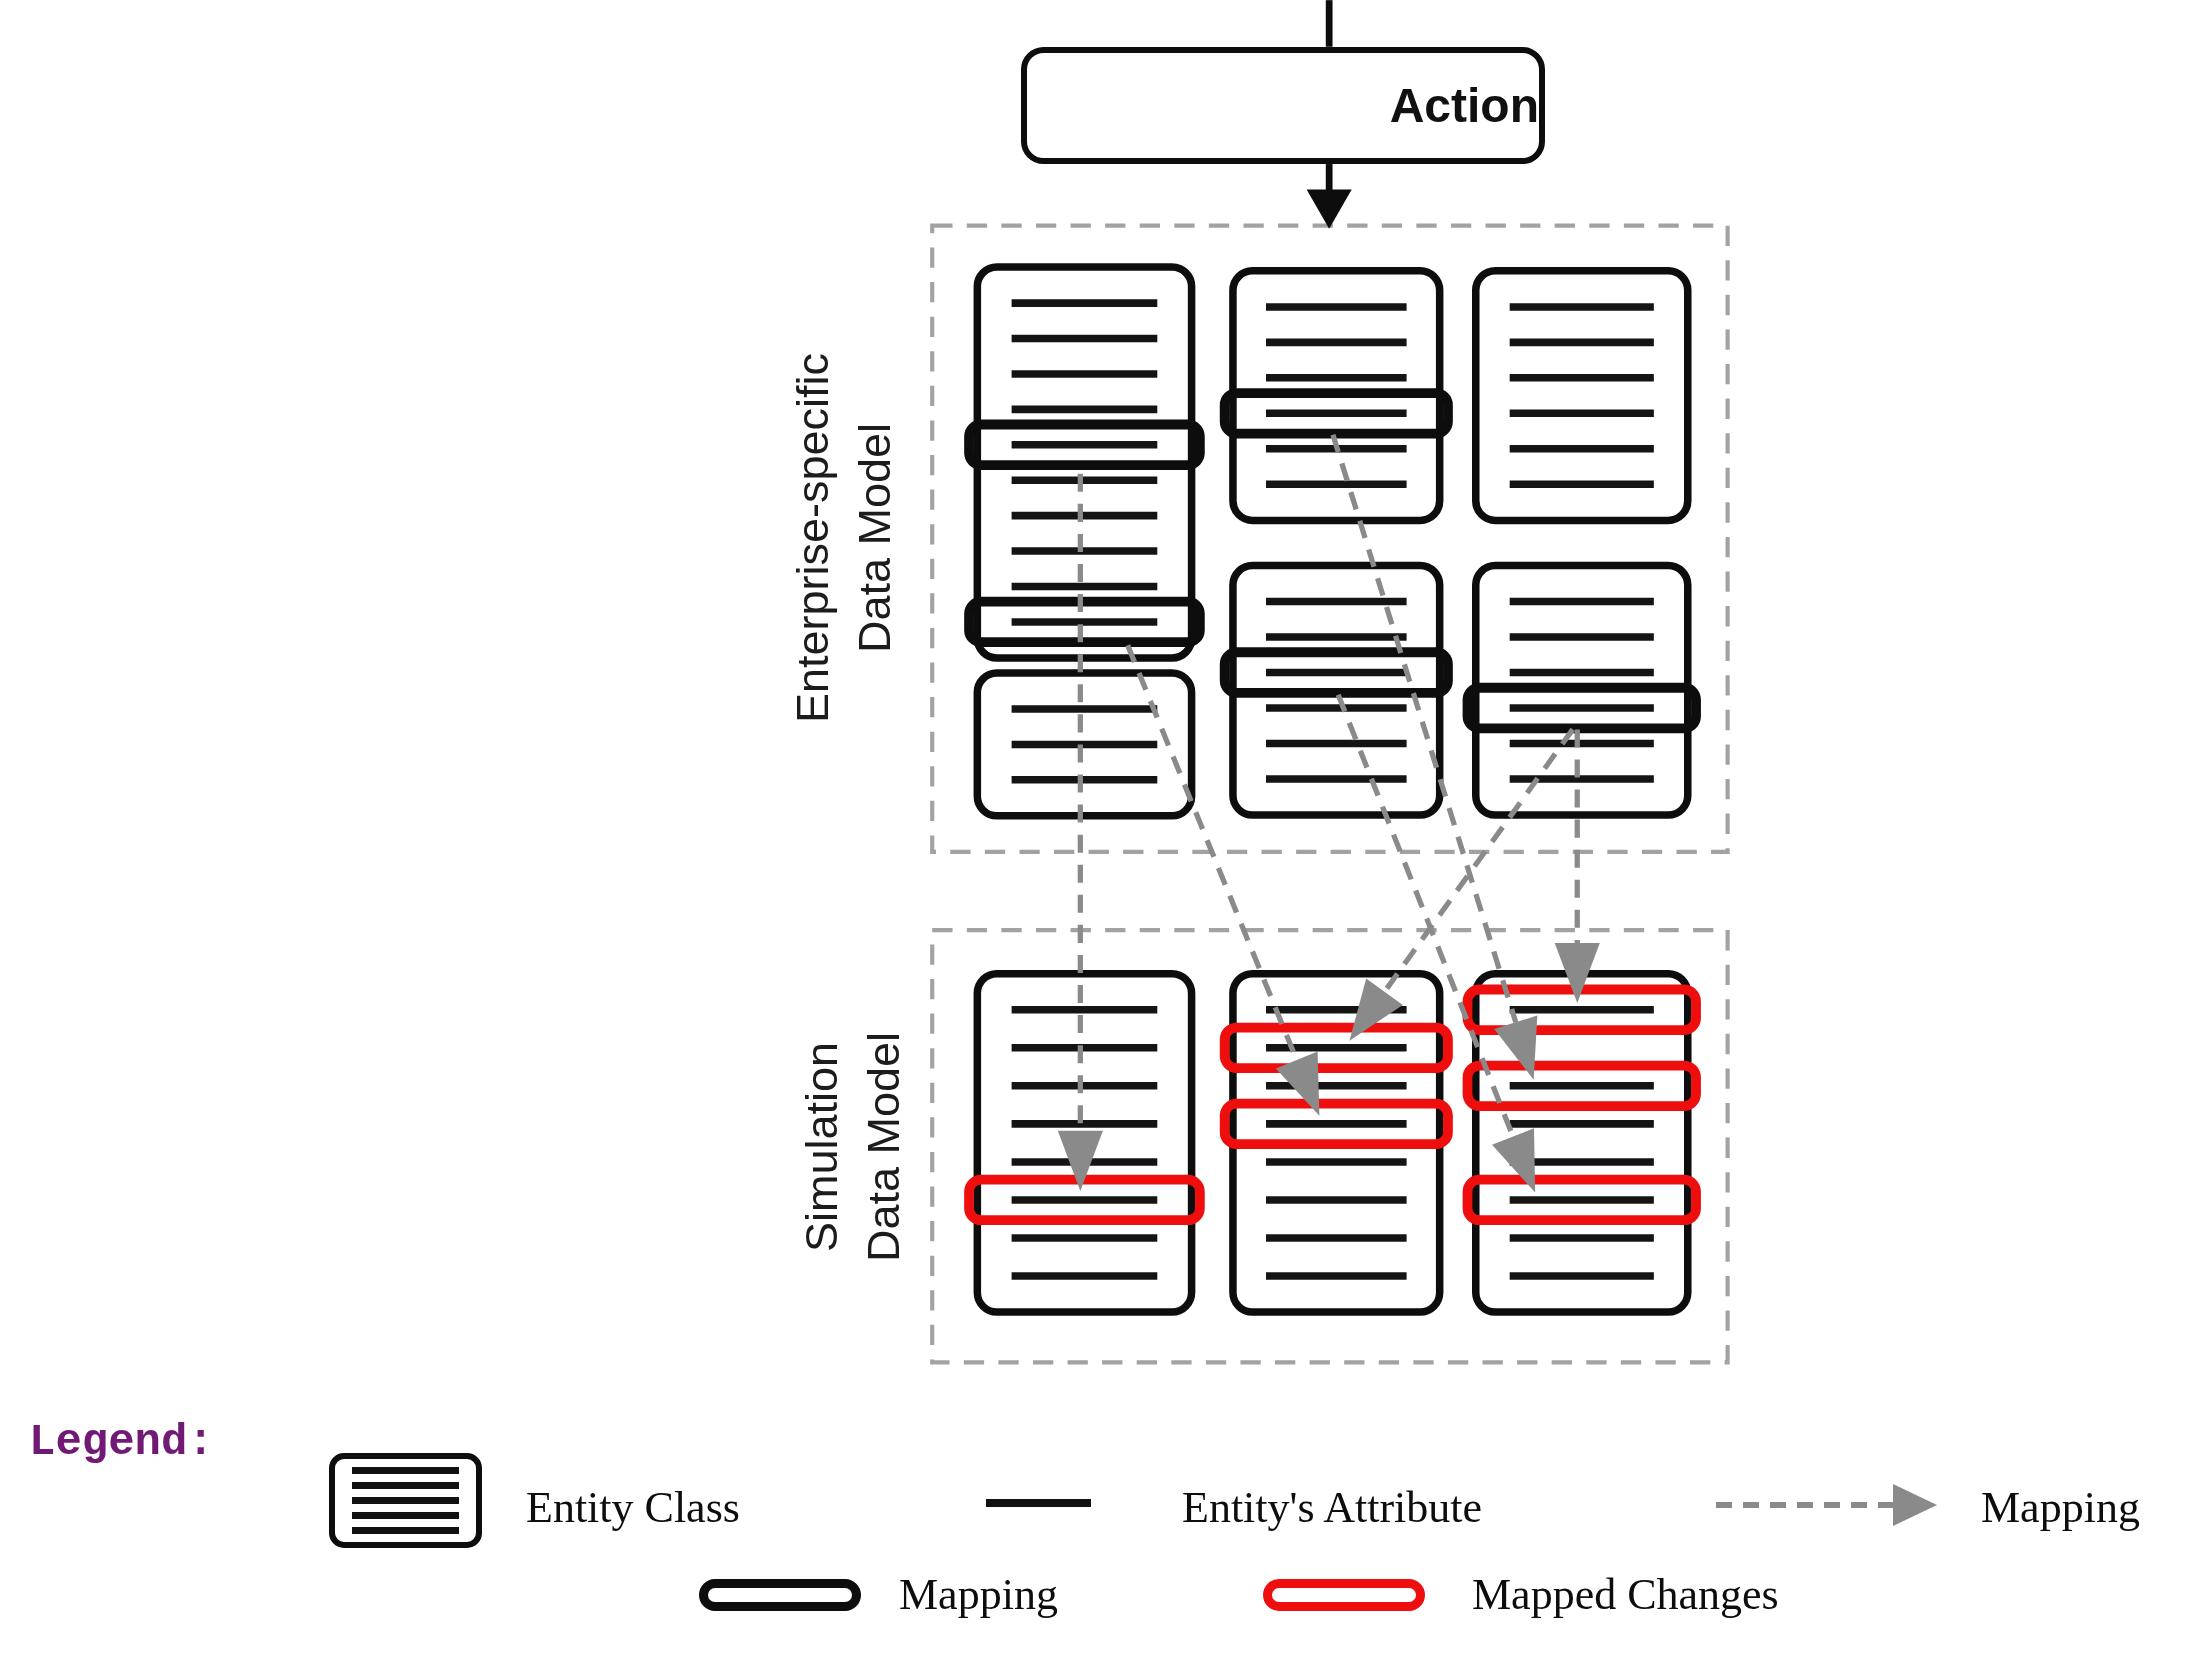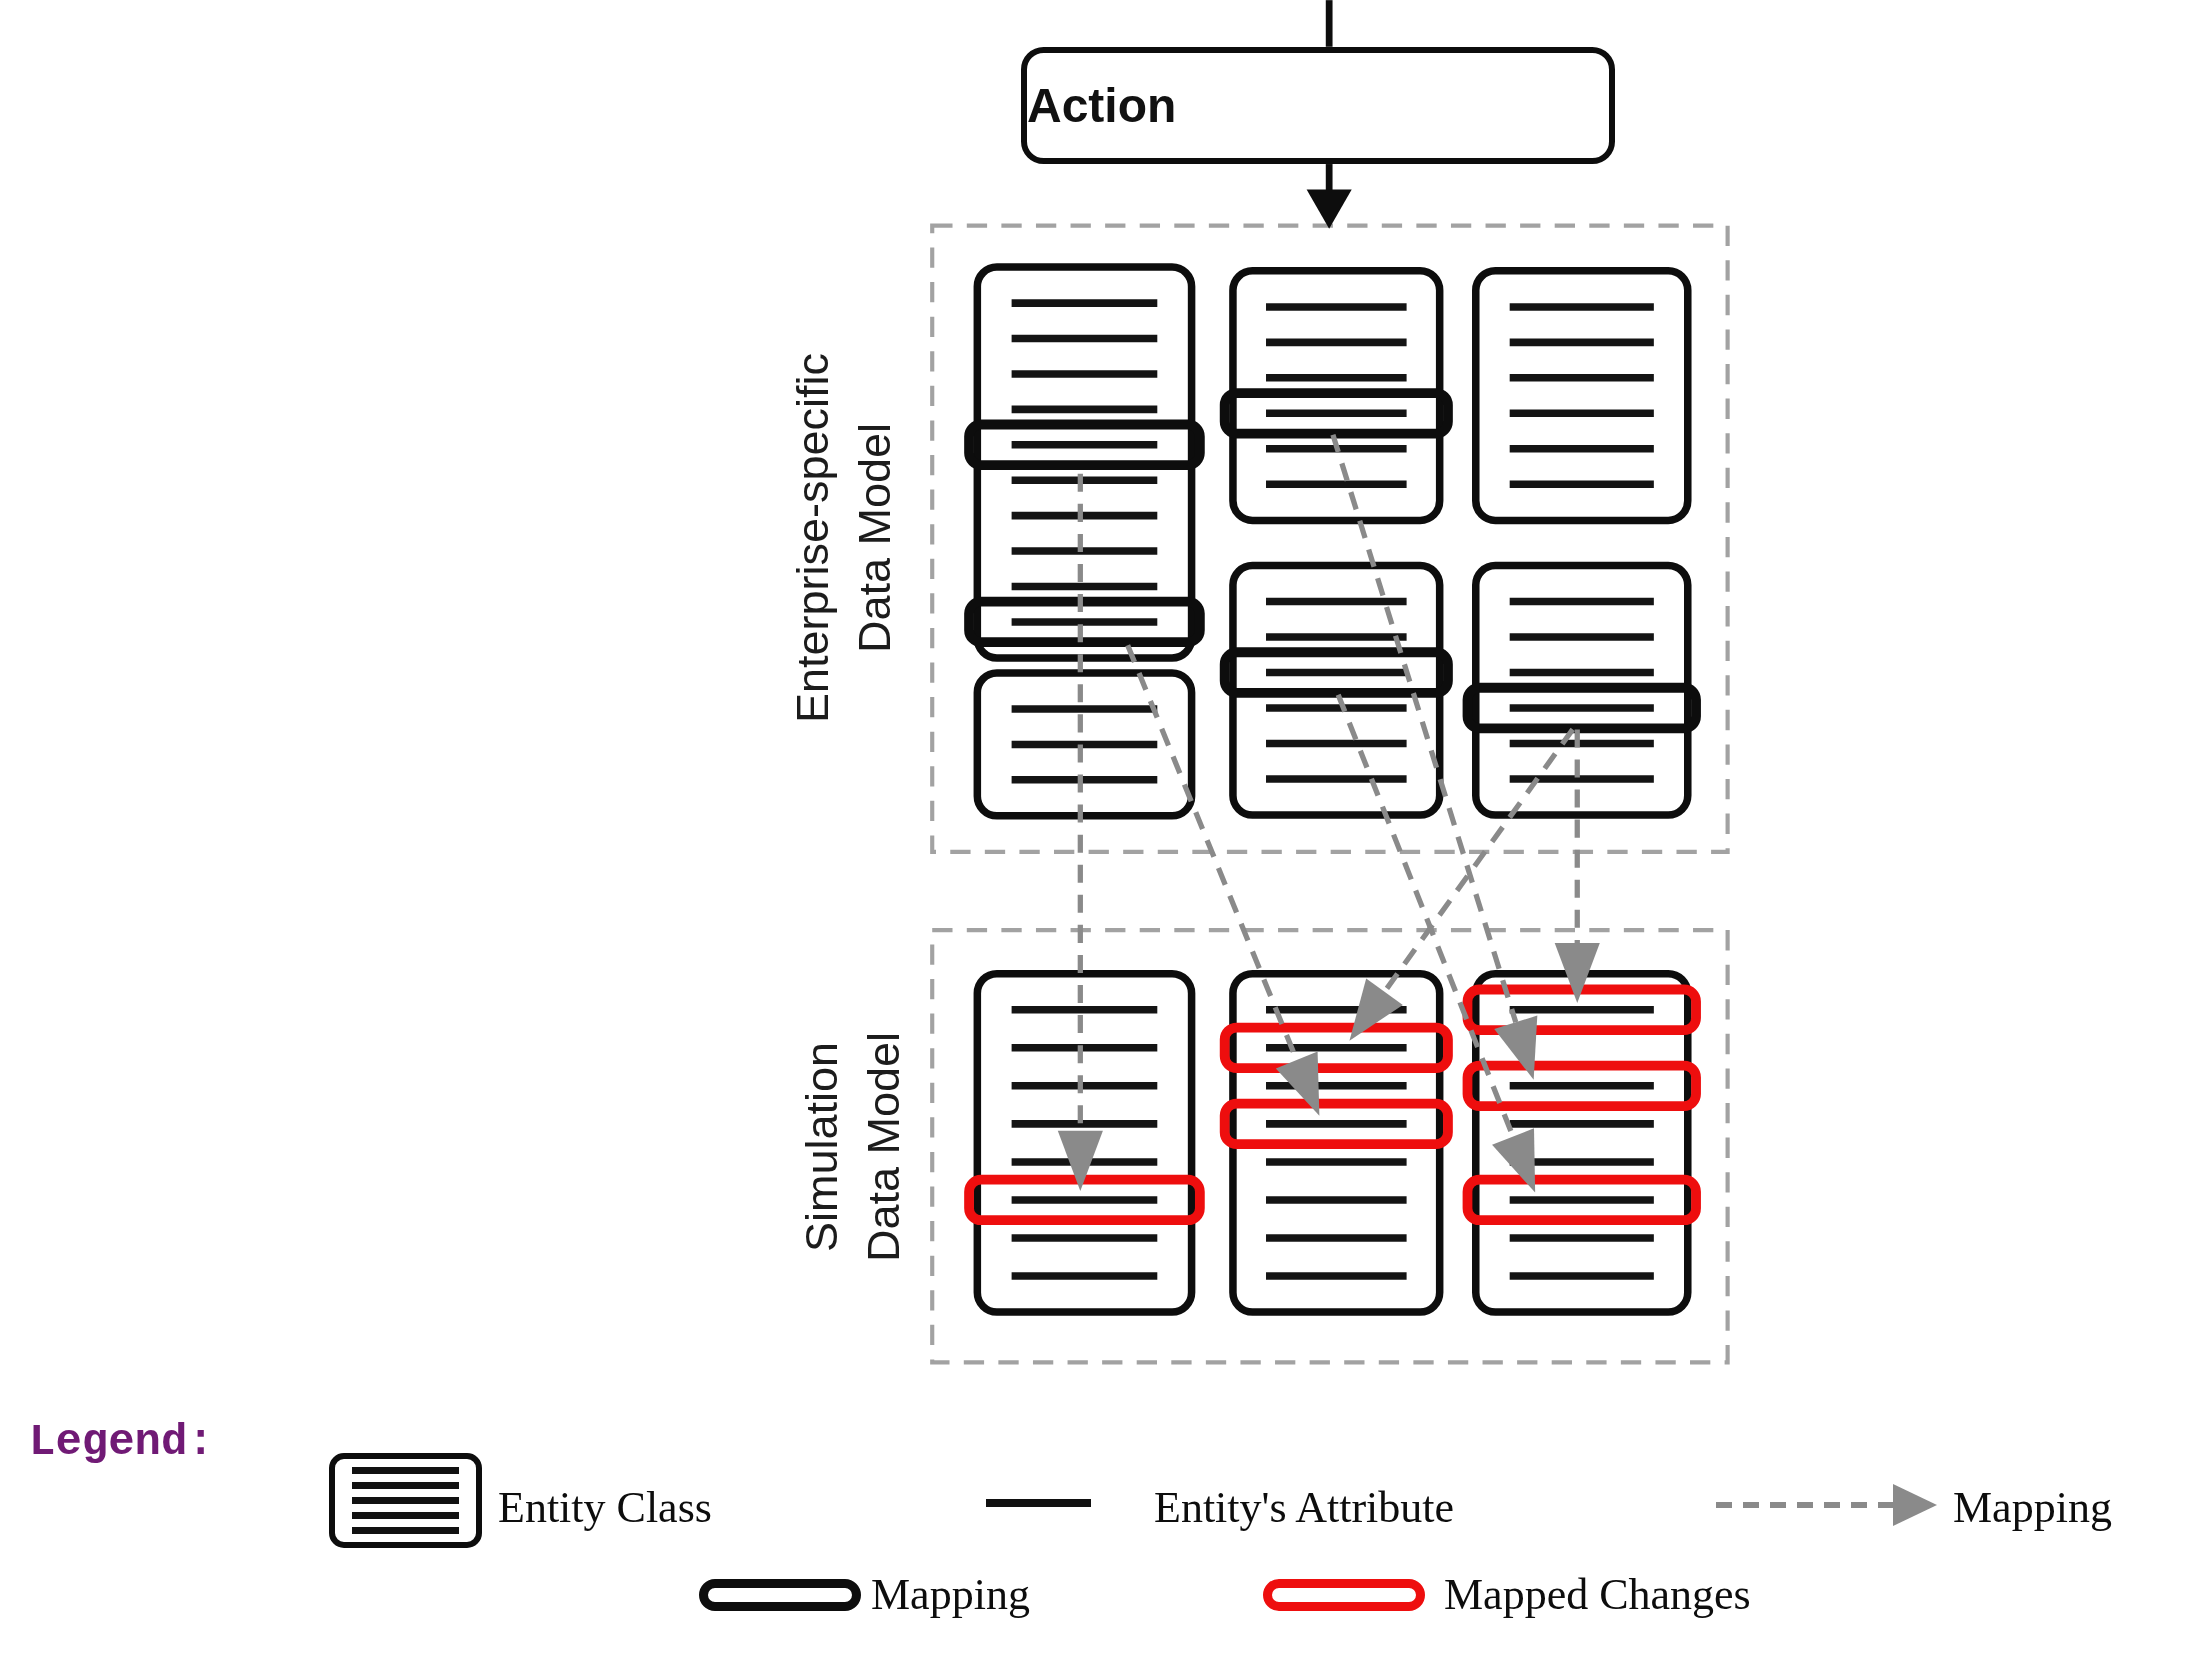--- a/index.html
+++ b/index.html
@@ -1,31 +1,31 @@
 <!DOCTYPE html>
 <html style="font-size:12px"><head>
 <meta charset="utf-8">
 <style>
   html,body{margin:0;padding:0;background:#ffffff;}
   .canvas{position:relative;width:2205px;height:1655px;background:#fff;overflow:hidden;
           font-family:"Liberation Sans",sans-serif;}
   #diagram-svg{position:absolute;left:0;top:0;z-index:1;}
-  .action-box{position:absolute;left:1021px;top:47px;width:594px;height:117px;
+  .action-box{position:absolute;left:1021px;top:47px;width:524px;height:117px;
               border:6.8px solid #0d0d0d;border-radius:22.6px;background:#fff;z-index:2;
-              display:flex;align-items:center;justify-content:flex-start;box-sizing:border-box;}
+              display:flex;align-items:center;justify-content:flex-end;box-sizing:border-box;}
   .action-box span{font-size:48px;font-weight:bold;color:#111;}
   .vlabel{position:absolute;width:617px;height:128px;z-index:2;display:flex;flex-direction:column;
           justify-content:center;text-align:center;transform:rotate(-90deg);
           font-size:45px;color:#1c1c1c;line-height:62px;white-space:nowrap;}
   .vlabel.enterprise{left:535px;top:474px;}
   .vlabel.simulation{left:544px;top:1083px;}
   .legend-title{position:absolute;left:29px;top:1417px;font-family:Liberation Mono, monospace;
                 font-size:44px;font-weight:bold;color:#701a75;z-index:2;}
   .lg-text{position:absolute;font-family:"Liberation Serif",serif;font-size:44px;color:#0d0d0d;
-           line-height:60px;z-index:2;white-space:nowrap;}
+           line-height:60px;z-index:2;white-space:nowrap;margin-left:28px;}
   .entity-icon{position:absolute;left:329px;top:1453px;width:153px;height:95px;
                border:6.8px solid #0d0d0d;border-radius:15px;background:#fff;z-index:2;
                display:flex;flex-direction:column;justify-content:space-evenly;align-items:center;
                box-sizing:border-box;}
   .entity-icon .eline{width:76%;height:6.8px;background:#111;}
   .attr-line-icon{position:absolute;left:986px;top:1499px;width:105px;height:7.5px;background:#111;z-index:2;}
   .map-dash-icon{position:absolute;left:1716px;top:1502px;width:179px;height:6px;z-index:2;
      background:repeating-linear-gradient(90deg,#8a8a8a 0 16.5px,transparent 16.5px 27px);}
   .map-head-icon{position:absolute;left:1893px;top:1484px;width:0;height:0;z-index:2;
      border-top:21px solid transparent;border-bottom:21px solid transparent;border-left:44px solid #8a8a8a;}

